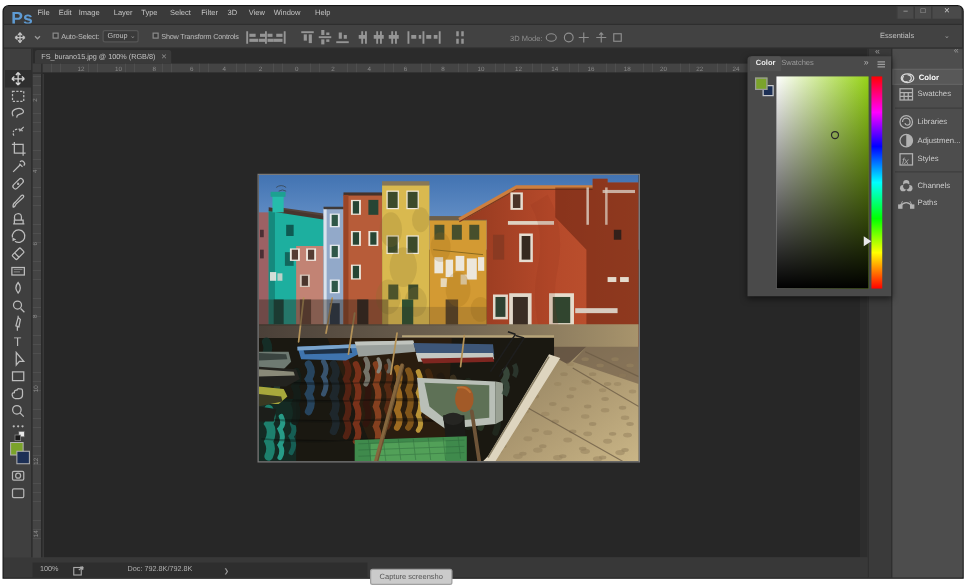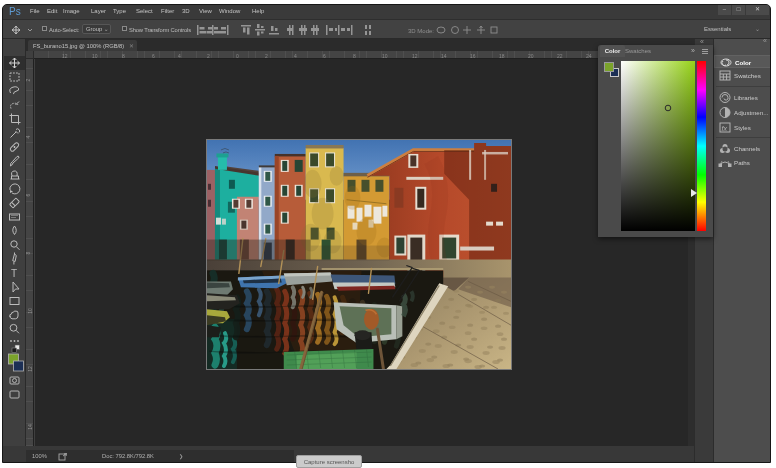--- a/index.html
+++ b/index.html
@@ -1,20 +1,20 @@
 <!DOCTYPE html>
 <html><head>
 <meta charset="utf-8">
 <style>
 html,body{margin:0;padding:0;width:776px;height:468px;background:#ffffff;overflow:hidden}
 *{box-sizing:border-box;font-family:"Liberation Sans",sans-serif}
 #win{position:absolute;left:2px;top:4px;width:769px;height:459px;background:#3f3f3f;border:1px solid #161616;border-radius:5px 5px 0 0;overflow:hidden}
 
 #menubar{position:absolute;left:0;top:0;width:100%;height:14px;background:#3a3a3a}
-#pslogo{position:absolute;left:6px;top:1px;font-size:10px;font-weight:normal;color:#5e9bd3}
+#pslogo{position:absolute;left:6px;top:1px;font-size:14px;font-weight:bold;color:#5e9bd3}
 .menu{position:absolute;top:3px;font-size:6px;color:#c4c4c4}
 #winbtns{position:absolute;right:1px;top:0px;height:10px;display:flex}
 .wbtn{width:14px;height:10px;background:#4a4a4a;color:#c8c8c8;font-size:6px;text-align:center;line-height:9px;border-left:1px solid #3a3a3a}
 
 #optbar{position:absolute;left:0;top:14px;width:100%;height:20px;background:#424242;border-top:1px solid #2e2e2e;border-bottom:1px solid #2a2a2a}
 .opttext{position:absolute;font-size:5.8px;color:#bcbcbc;top:7px}
 #groupbox{position:absolute;left:79px;top:4px;width:29px;height:10px;background:#3a3a3a;border:1px solid #565656;border-radius:2px;color:#c0c0c0;font-size:5.8px;line-height:9px;padding-left:3px}
 .chk{position:absolute;top:6px;width:5px;height:5px;border:1px solid #8a8a8a;background:#3a3a3a}
 #essen{position:absolute;right:6px;top:4px;width:64px;height:11px;color:#c0c0c0;font-size:6px;line-height:10px;padding-left:4px}
 

